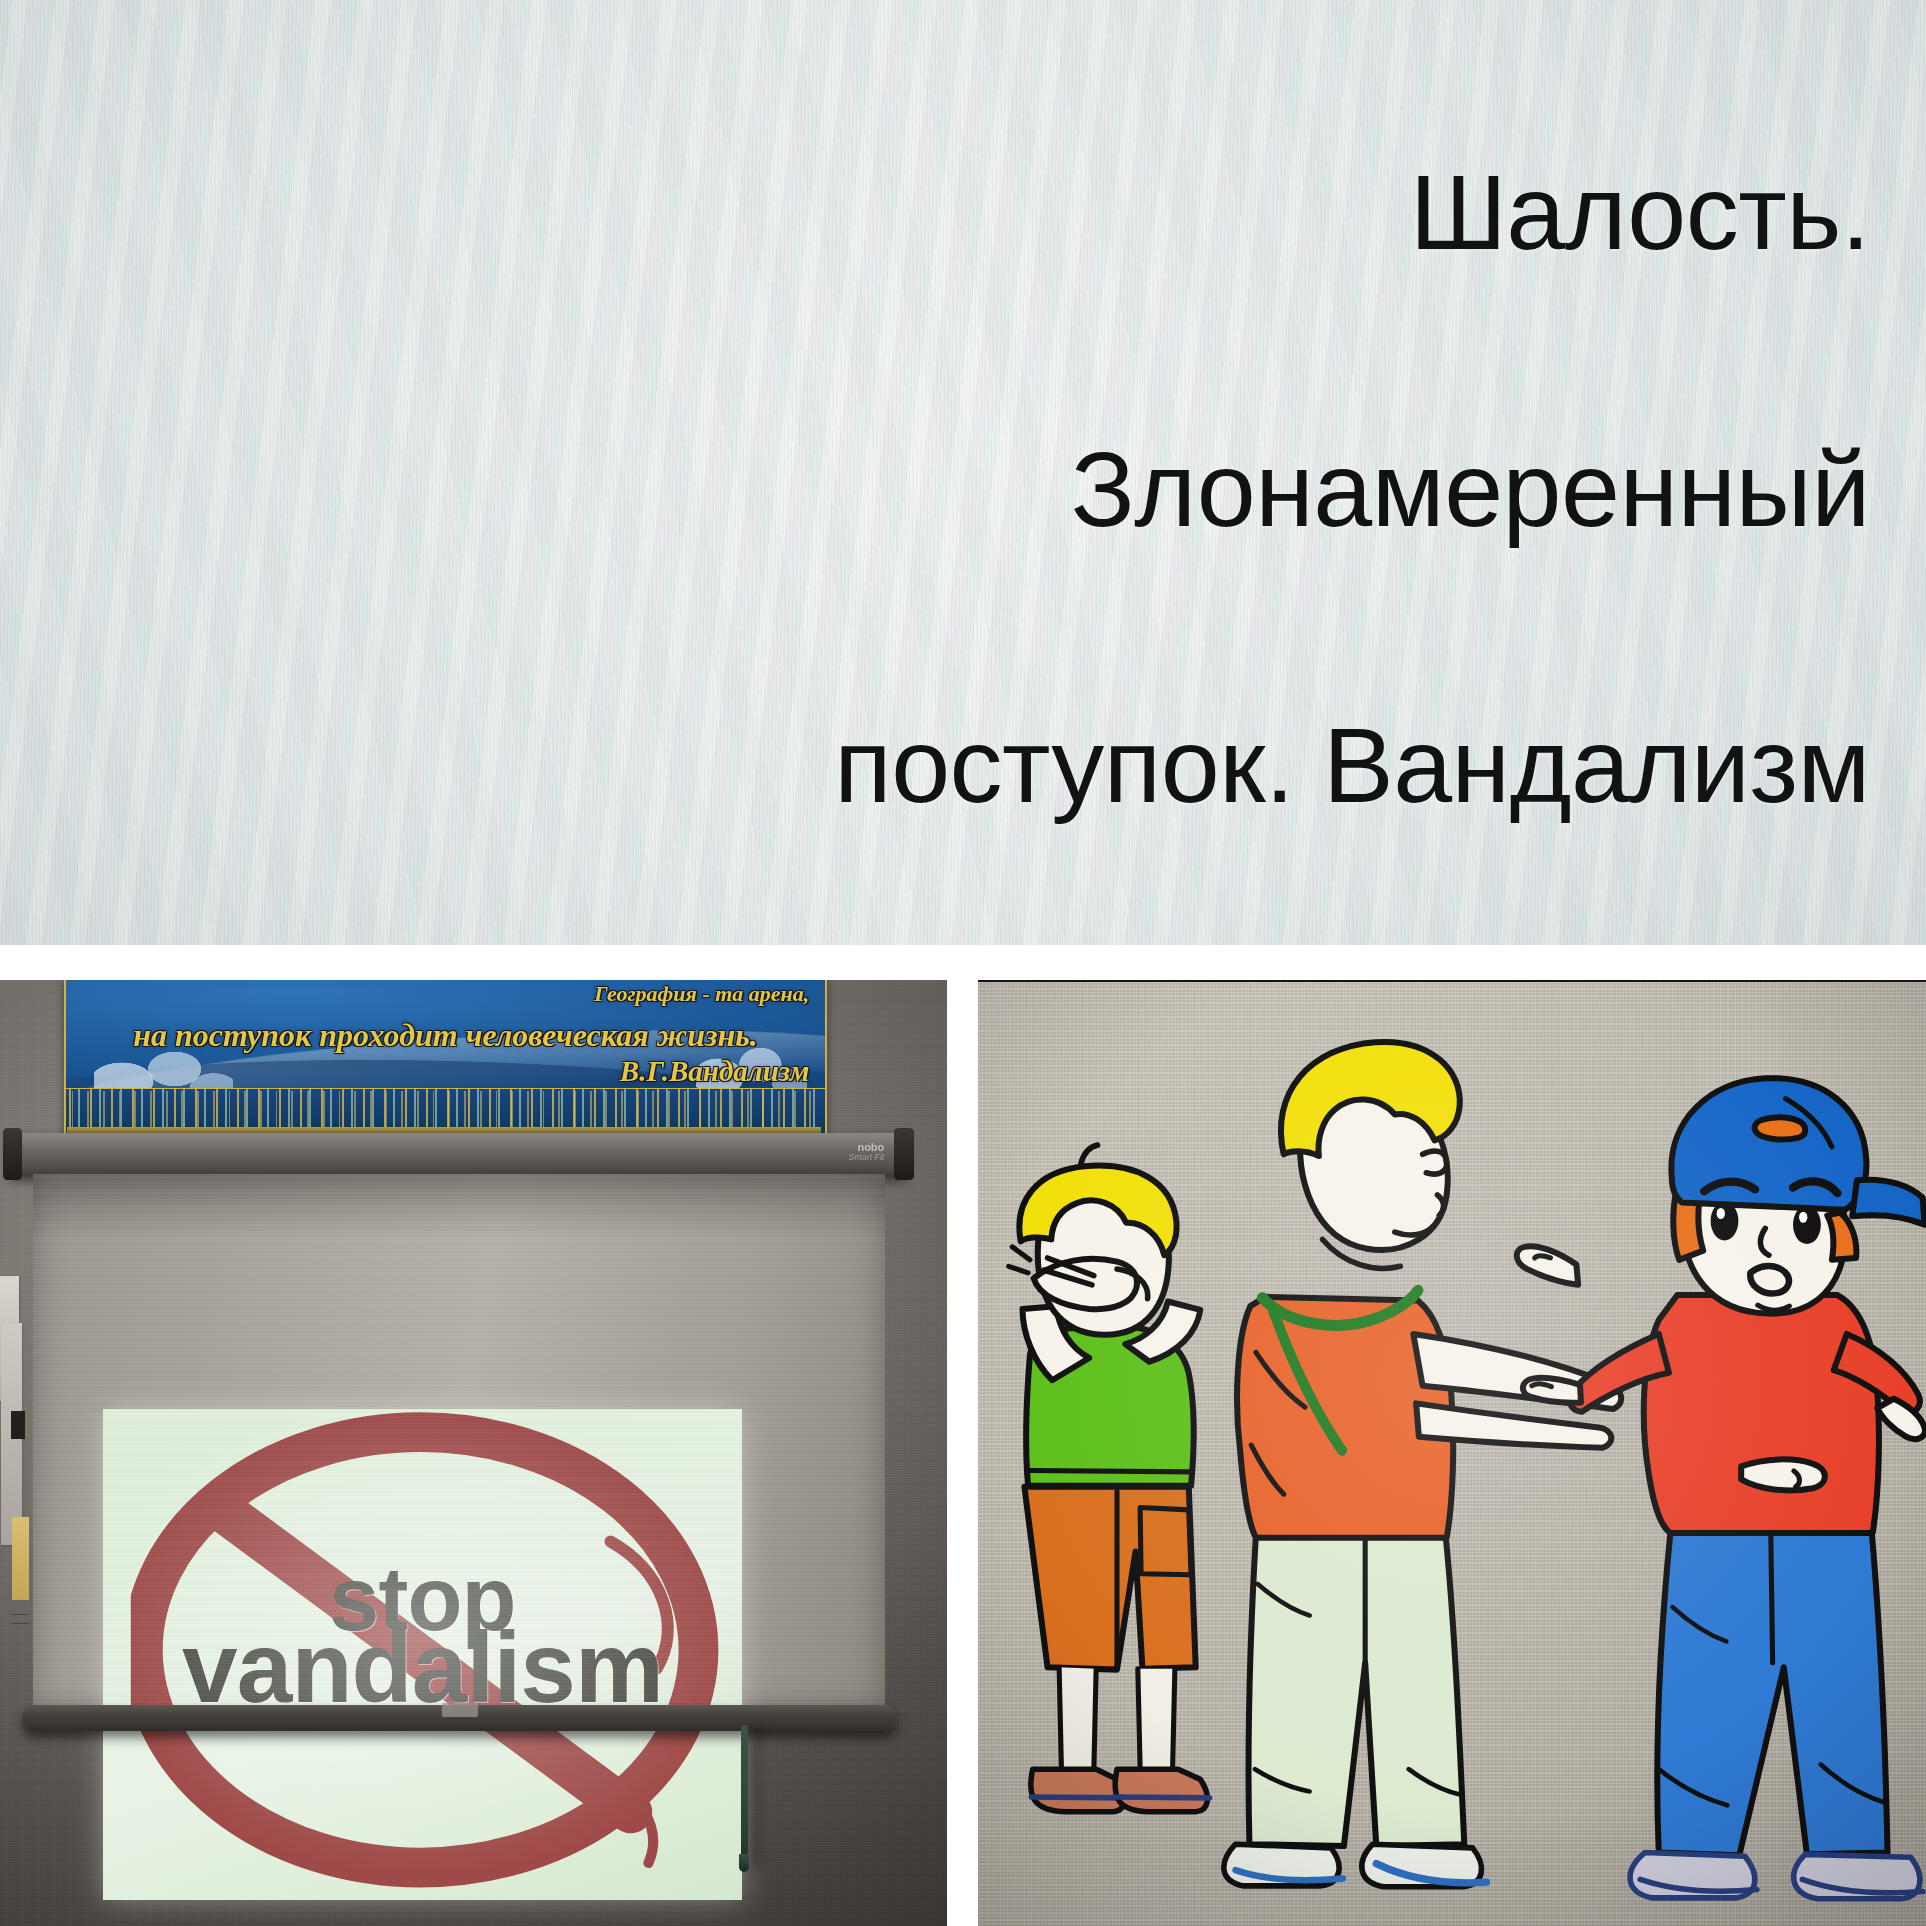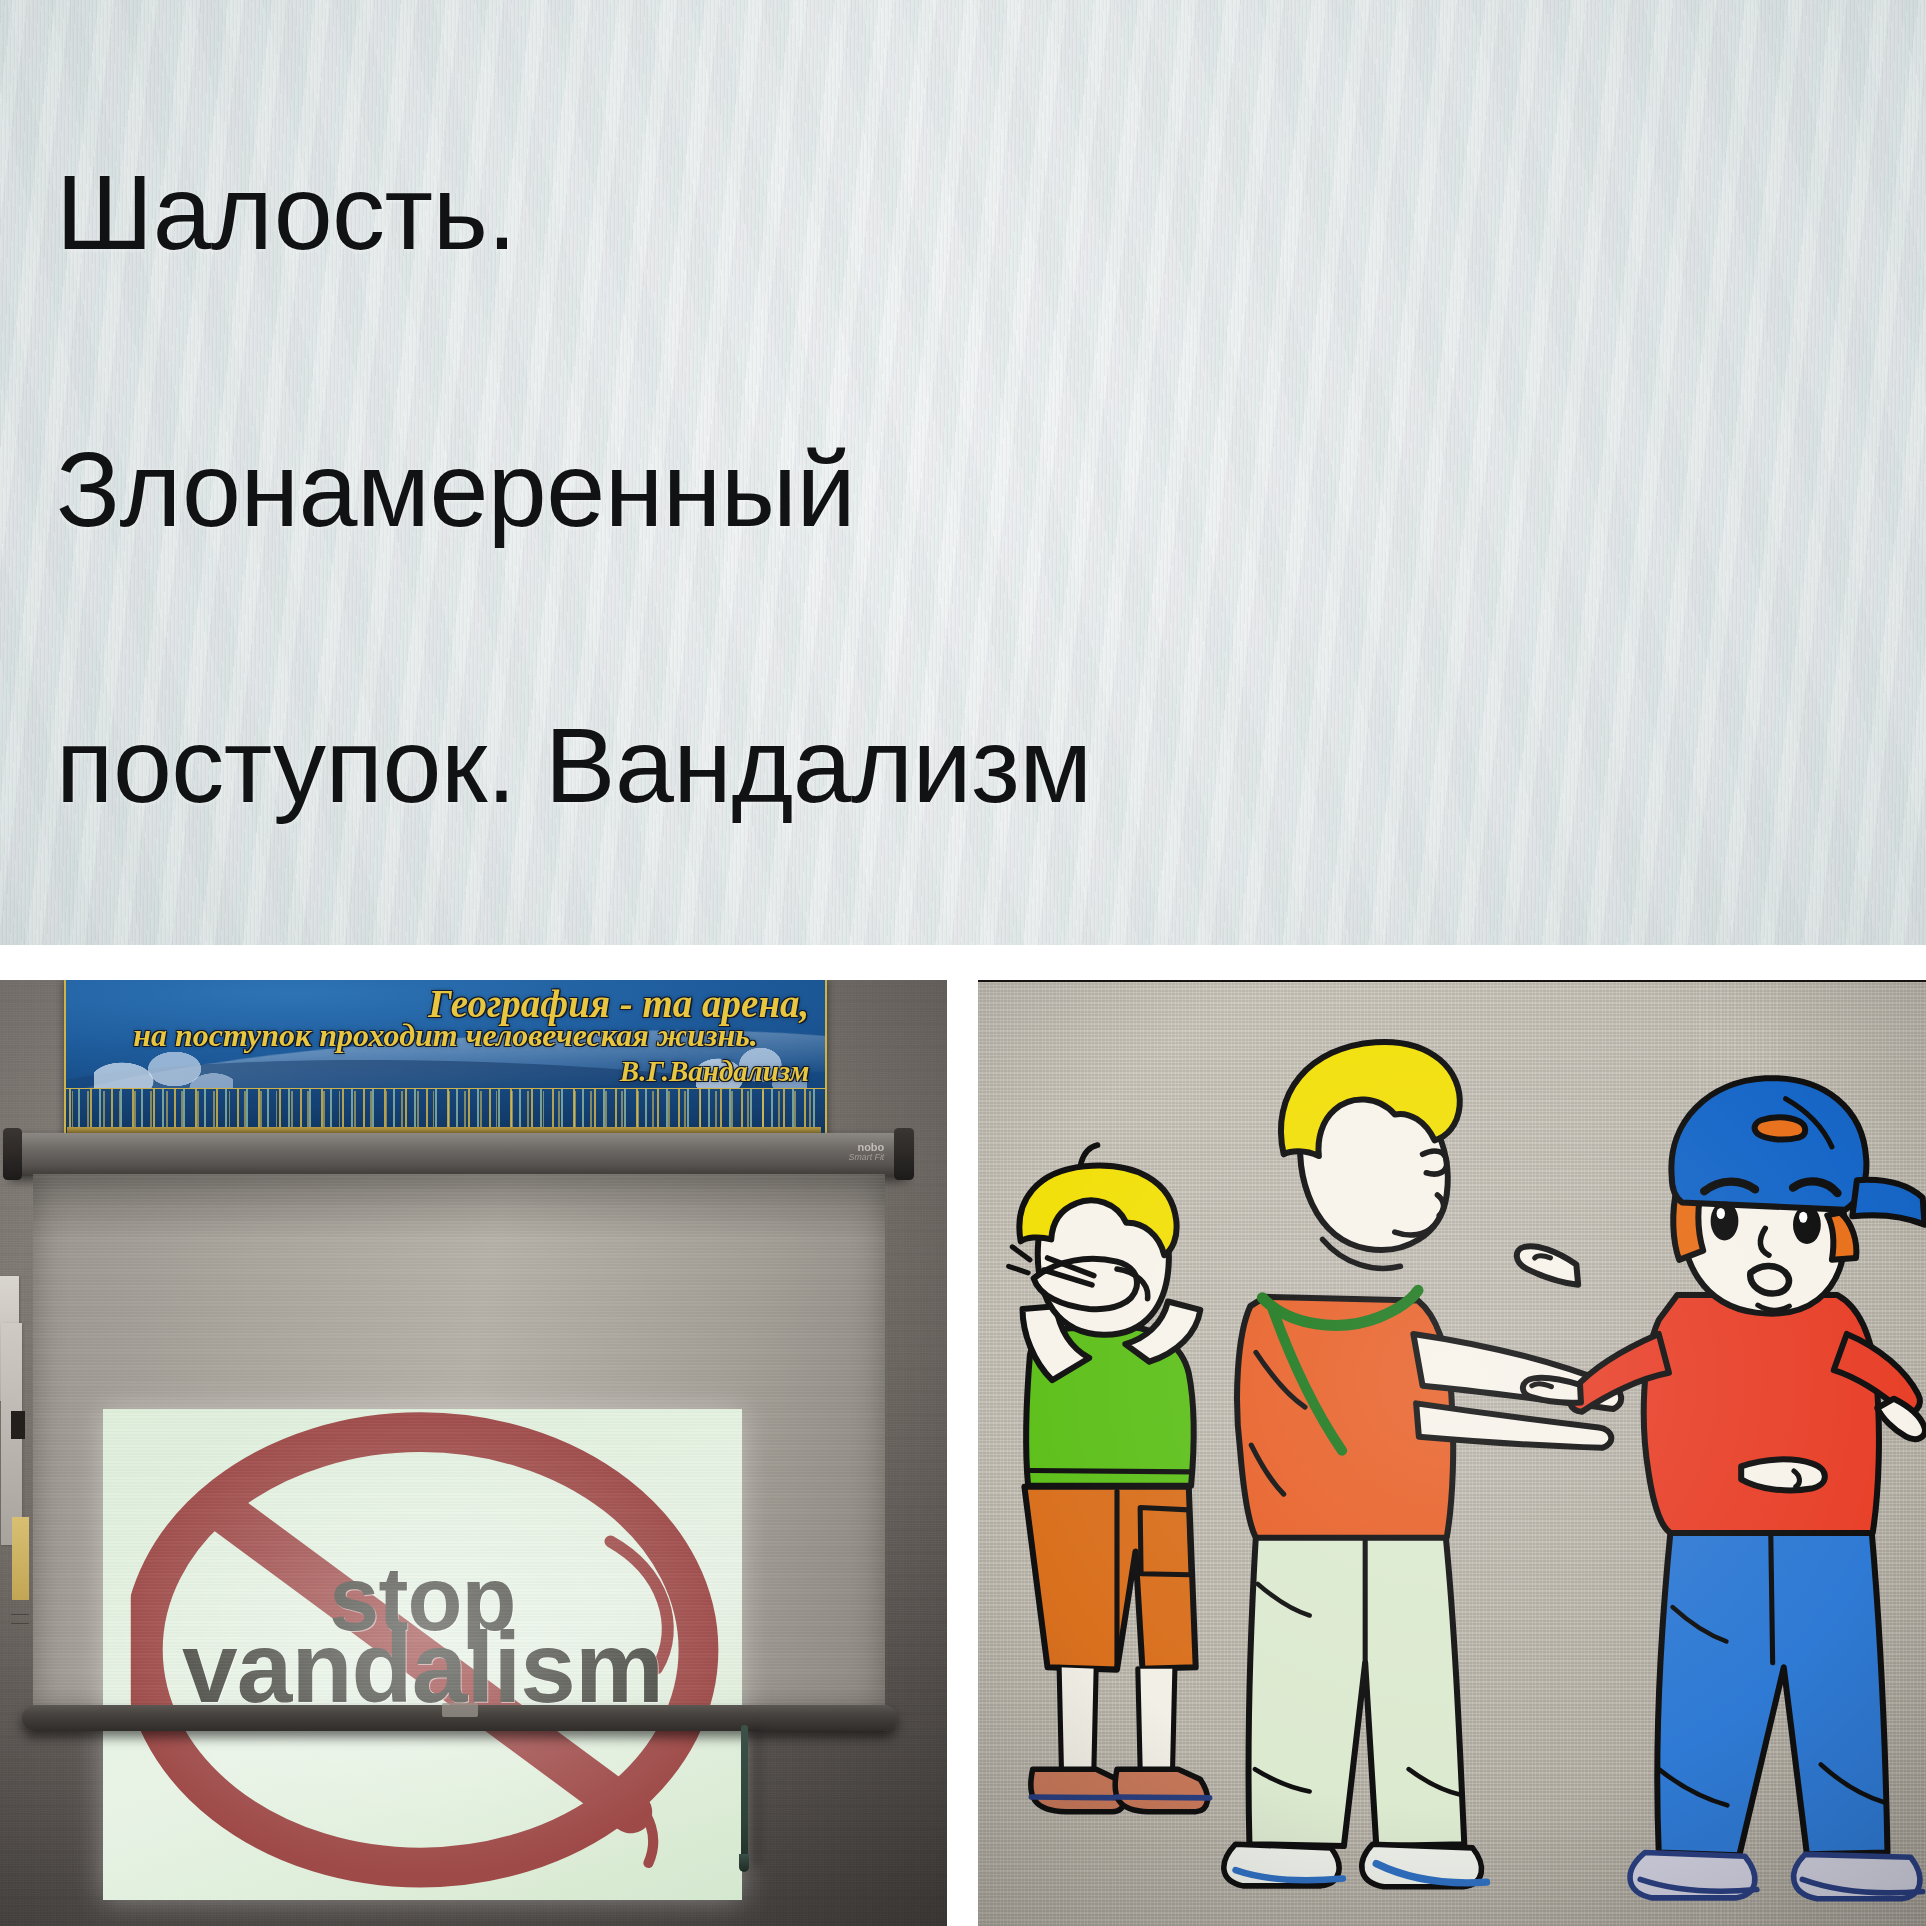--- a/index.html
+++ b/index.html
@@ -35,21 +35,21 @@
   .moire3{
     position:absolute;inset:0;pointer-events:none;
     background-image:repeating-linear-gradient(76deg,
         rgba(200,215,210,.10) 0px, rgba(200,215,210,.10) 28px,
         rgba(255,255,255,.10) 28px, rgba(255,255,255,.10) 69px);
     opacity:.6;
   }
   .slide-text{
     position:absolute;left:0;right:0;top:0;
     padding:4.6px 56px 0 56px;
-    text-align:left;
+    text-align:right;
     color:#111214;
     font-family:"Liberation Sans",sans-serif;
     font-weight:400;
     font-size:107px;
     line-height:1.30;
     letter-spacing:-0.5px;
     white-space:pre-line;
     text-shadow:0 1.4px 4.6px rgba(255,255,255,.45);
   }
   .slide-line{display:block;}
@@ -130,21 +130,21 @@
   .banner-txt{
     position:absolute;left:0;right:0;padding:0 15.7px;
     font-family:"Liberation Serif",serif;
     font-style:italic;font-weight:700;
     color:#e9c63f;
     text-shadow:
        1.4px 1.4px 0 #101a2c, -0.9px -0.9px 0 #101a2c, 0.9px -0.9px 0 #101a2c, -0.9px 0.9px 0 #101a2c,
        0 0 4.6px rgba(0,0,0,.6);
     white-space:nowrap;
   }
-  .banner-l1{top:3.7px;  text-align:right; font-size:39px;}
+  .banner-l1{top:3.7px;  text-align:right; font-size:22px;}
   .banner-l2{top:40px; text-align:center;font-size:32px;}
   .banner-l3{top:78px;text-align:right; font-size:29px;}
   .banner-orn{
     position:absolute;left:0;right:0;bottom:2.8px;height:43px;
     background:
       repeating-linear-gradient(90deg,
         rgba(205,178,74,.0) 0 2.8px, rgba(205,178,74,.85) 2.8px 4.6px,
         rgba(205,178,74,0) 4.6px 12px, rgba(160,200,170,.7) 12px 14px,
         rgba(205,178,74,0) 14px 21px),
       linear-gradient(180deg,#17477d,#103763);

